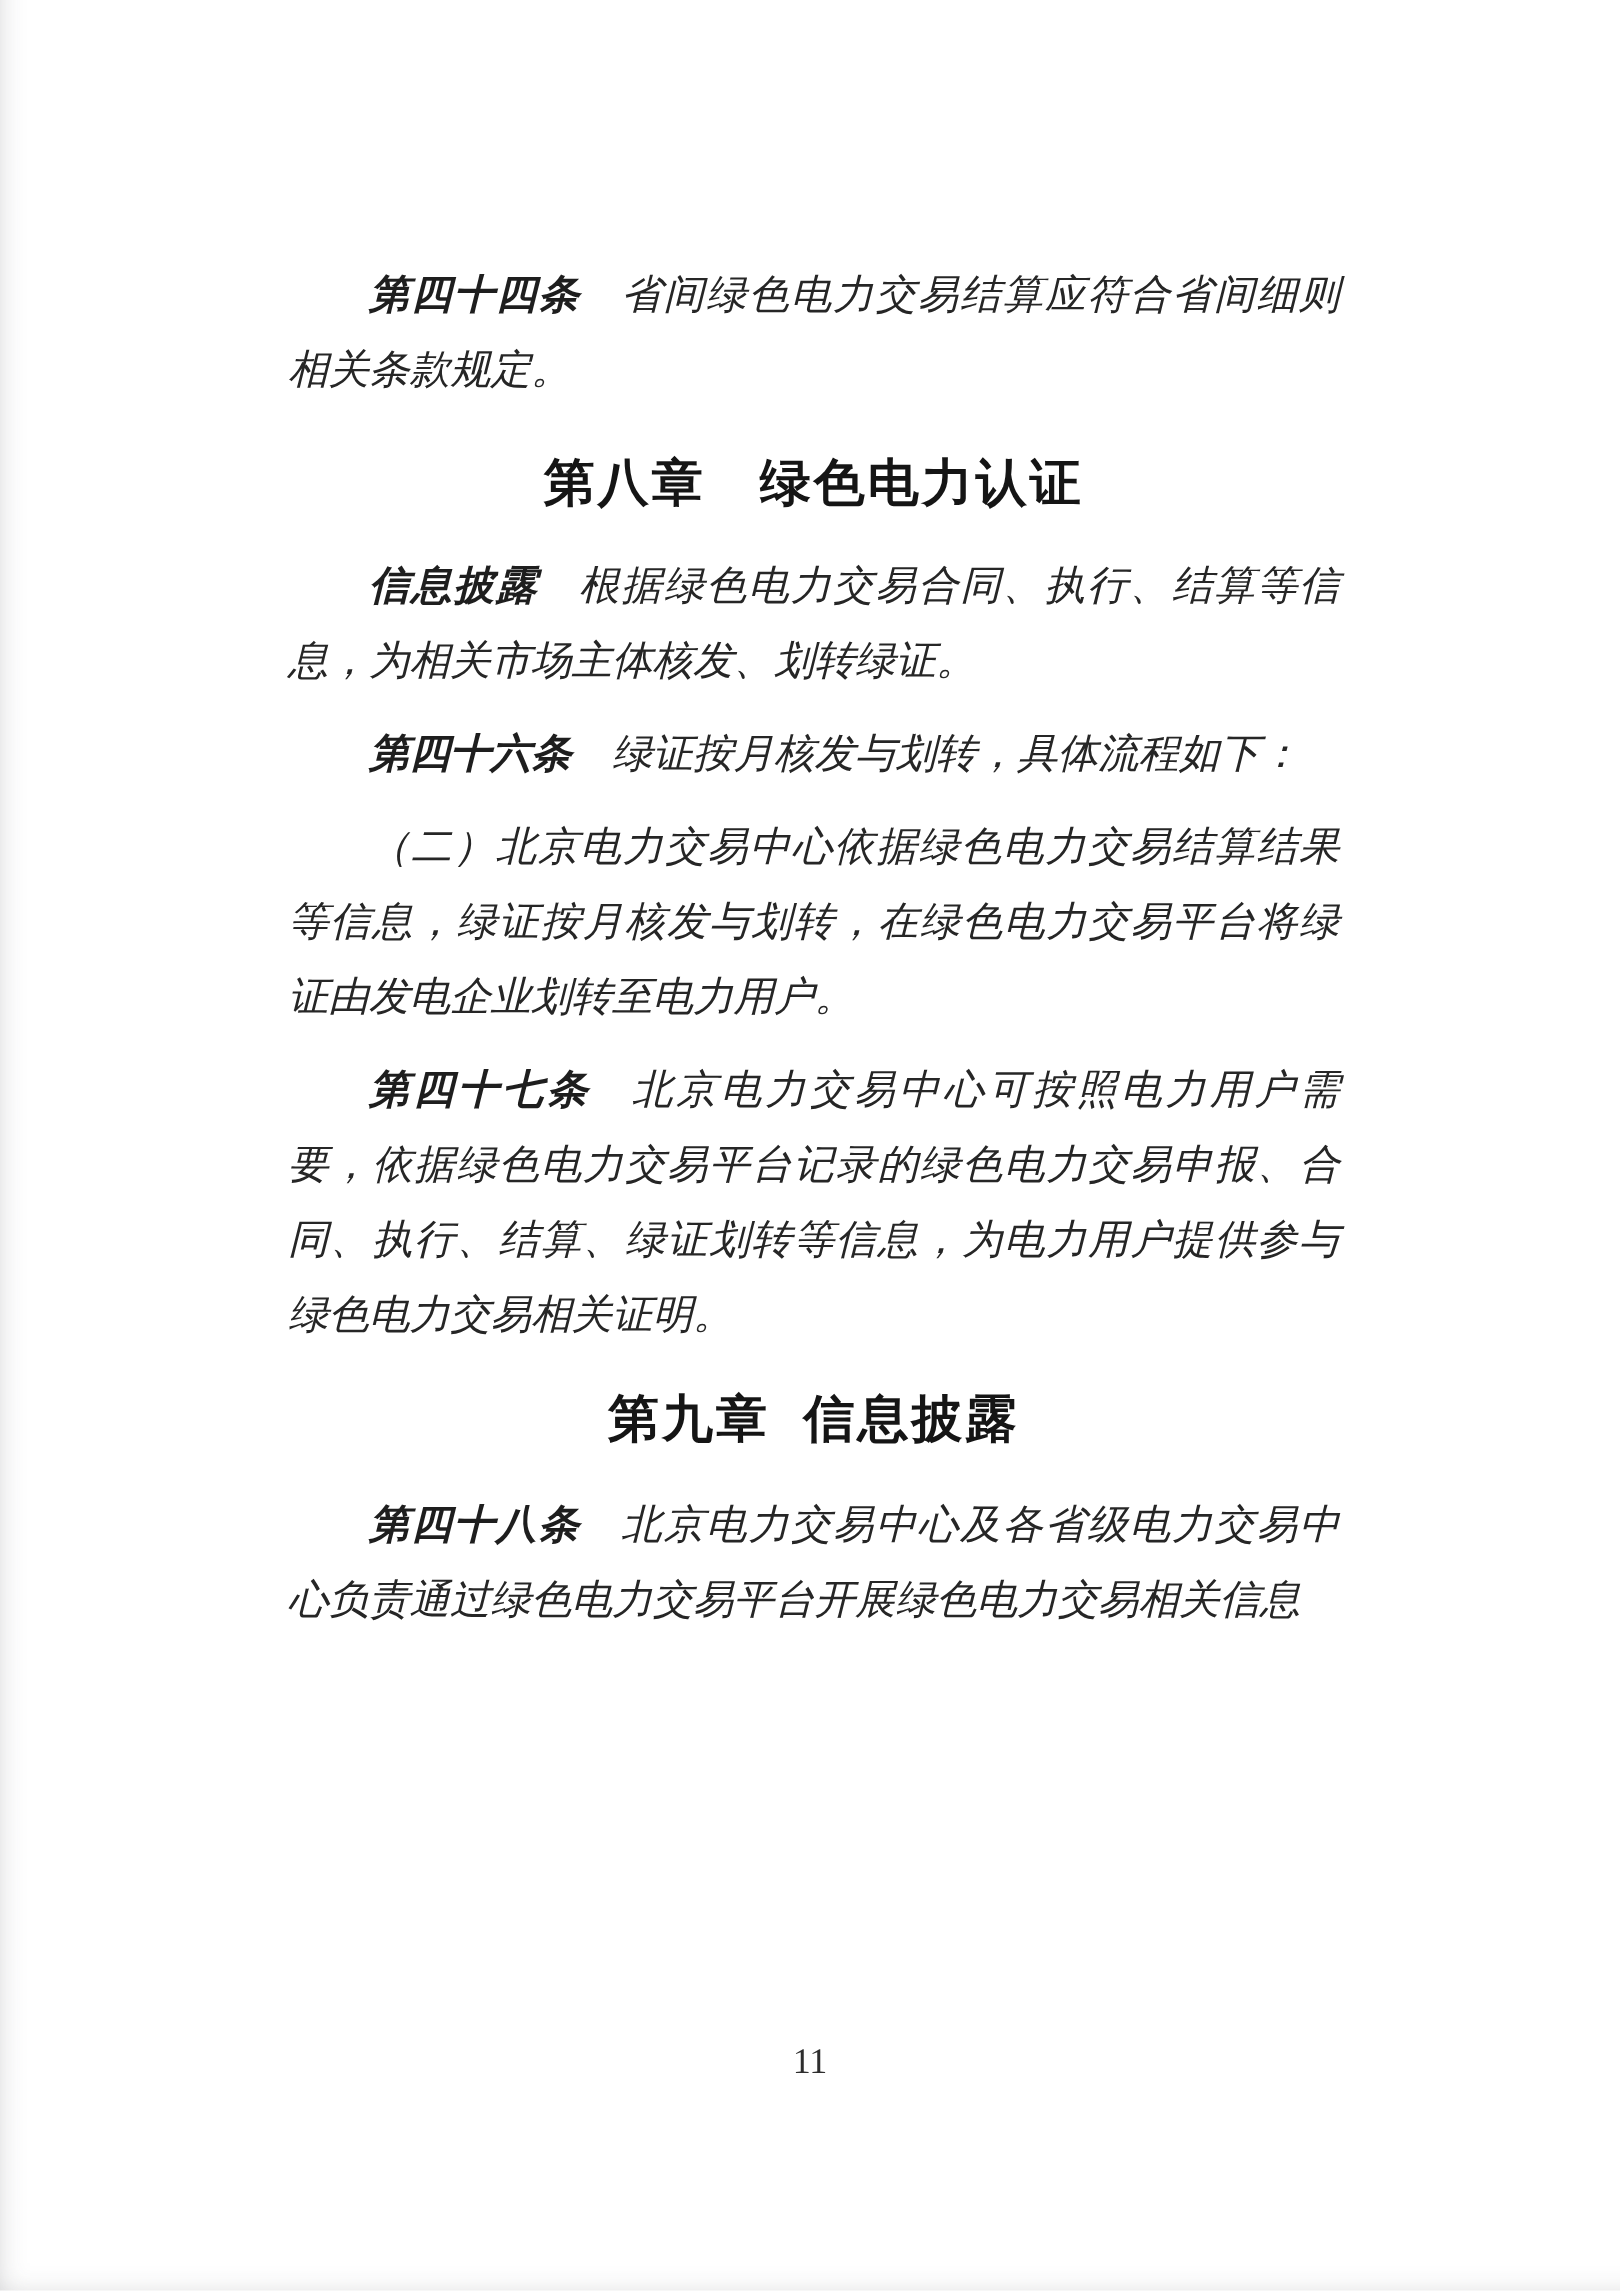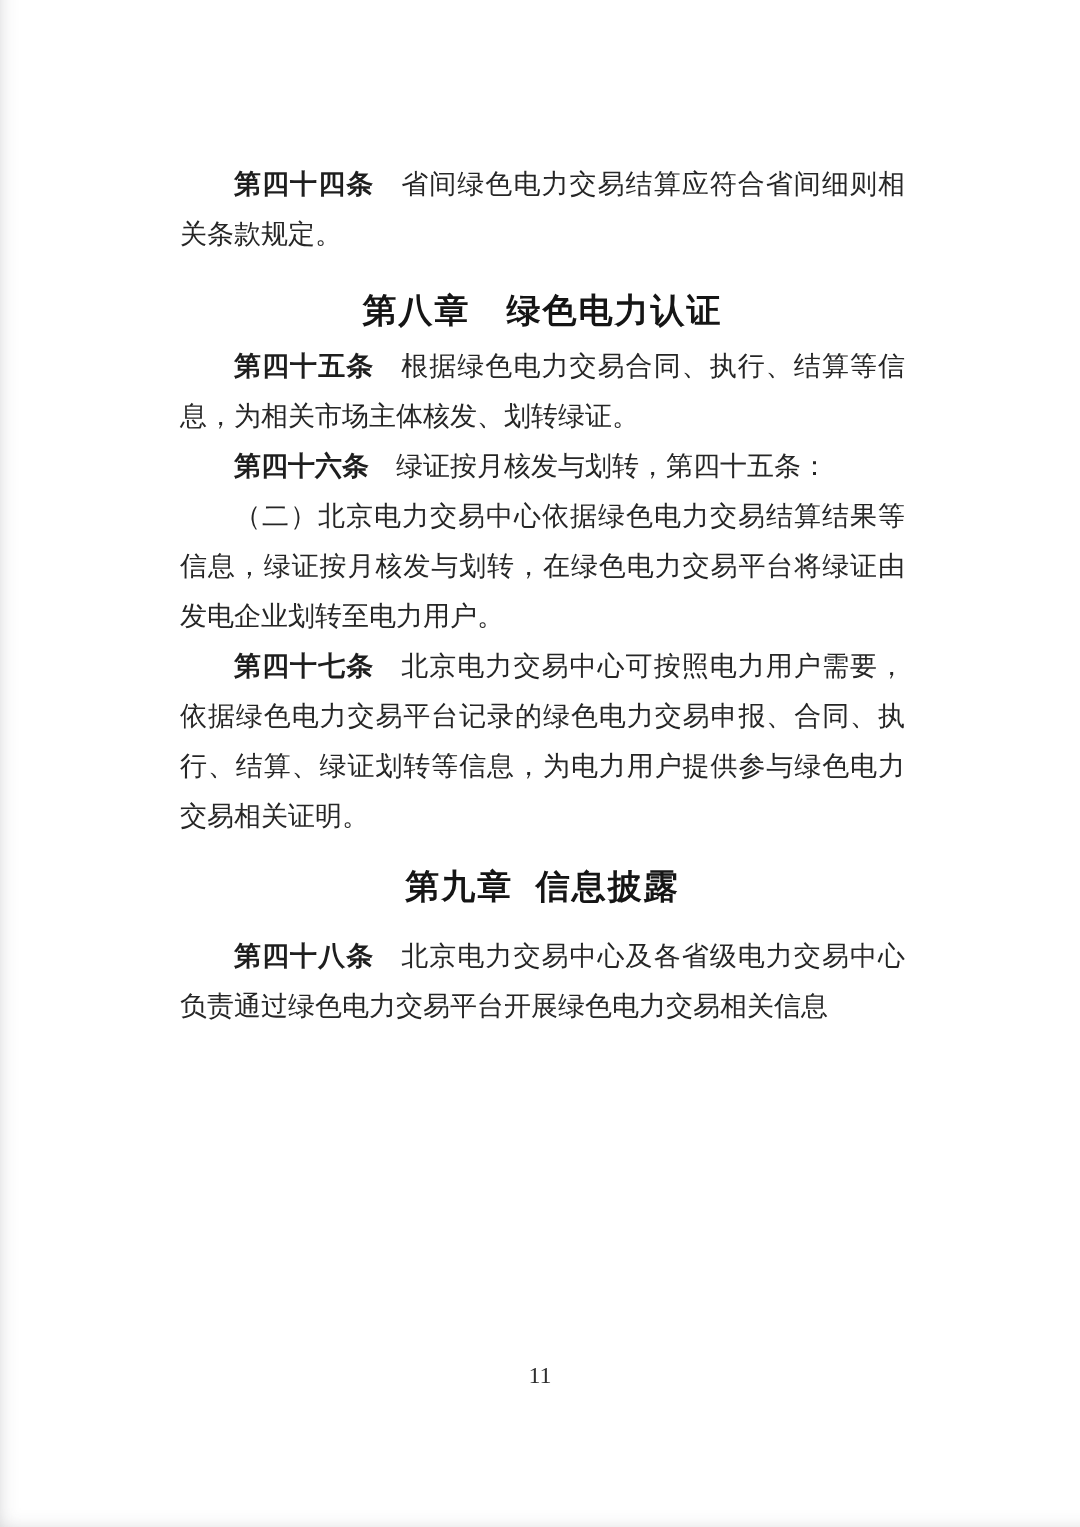--- a/index.html
+++ b/index.html
@@ -18,26 +18,27 @@
     
     box-shadow: inset 12px -10px 22px -18px rgba(60,60,70,0.35);
   }
   .content {
     position: absolute;
     left: 180px;
     top: 159px;
     width: 725px;
   }
   p.para {
-    margin: 0;
+    margin: 12px;
     font-size: 27px;
     line-height: 50px;
     text-align: justify;
     text-indent: 54px;
     word-break: break-all;
+    font-style: italic;
   }
   p.para .lead {
     font-weight: bold;
     margin-right: 1em;
     color: #1e1e1e;
   }
   h2.chapter {
     font-family: Liberation Mono, monospace;
     font-size: 34px;
     line-height: 56px;
@@ -68,25 +69,25 @@
 <div class="page">
   <div class="content">
 
     <p class="para">
       <span class="lead">第四十四条</span><span>省间绿色电力交易结算应符合省间细则相关条款规定。</span>
     </p>
 
     <h2 class="chapter">第八章　绿色电力认证</h2>
 
     <p class="para">
-      <span class="lead">第四十五条</span><span>根据绿色电力交易合同、执行、结算等信息，为相关市场主体核发、划转绿证。</span>
+      <span class="lead">信息披露</span><span>根据绿色电力交易合同、执行、结算等信息，为相关市场主体核发、划转绿证。</span>
     </p>
 
     <p class="para">
-      <span class="lead">第四十六条</span><span>绿证按月核发与划转，第四十五条：</span>
+      <span class="lead">第四十六条</span><span>绿证按月核发与划转，具体流程如下：</span>
     </p>
 
 
     <p class="para">（二）北京电力交易中心依据绿色电力交易结算结果等信息，绿证按月核发与划转，在绿色电力交易平台将绿证由发电企业划转至电力用户。</p>
 
 
     <p class="para">
       <span class="lead">第四十七条</span><span>北京电力交易中心可按照电力用户需要，依据绿色电力交易平台记录的绿色电力交易申报、合同、执行、结算、绿证划转等信息，为电力用户提供参与绿色电力交易相关证明。</span>
     </p>
 

